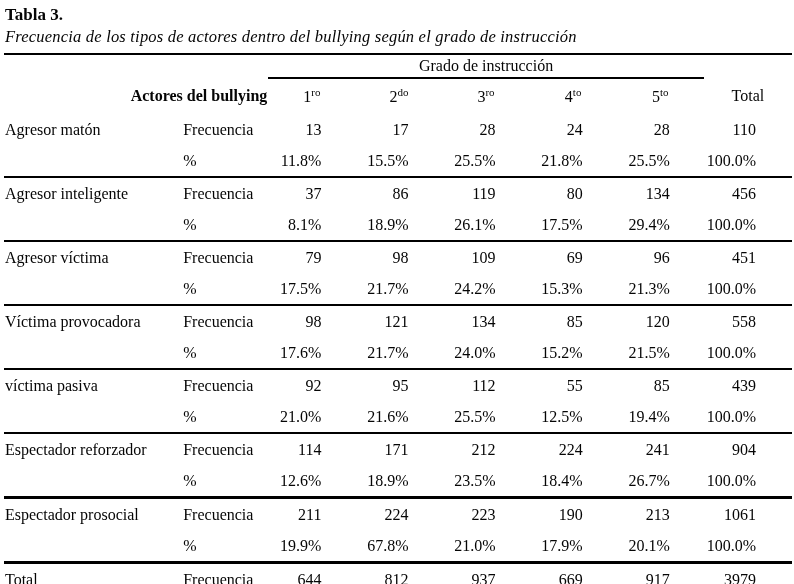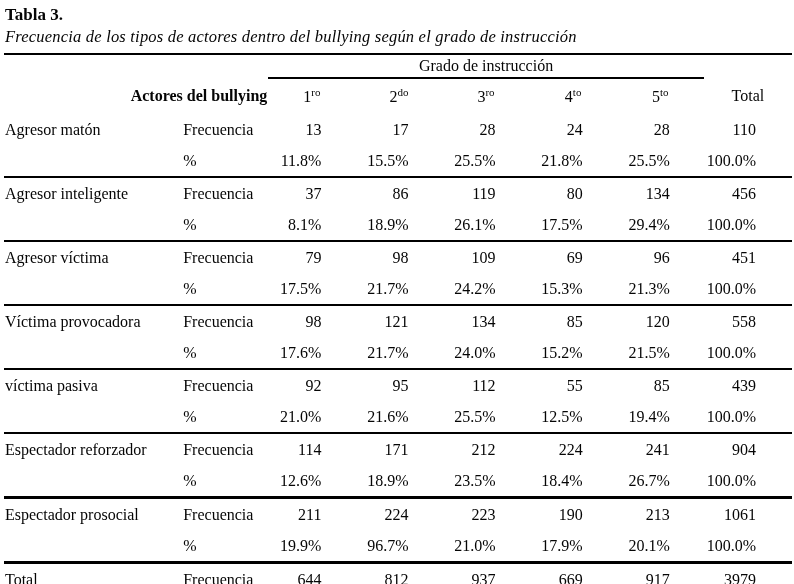--- a/index.html
+++ b/index.html
@@ -219,21 +219,21 @@
         <td class="num">211</td>
         <td class="num">224</td>
         <td class="num">223</td>
         <td class="num">190</td>
         <td class="num">213</td>
         <td class="num tot">1061</td>
       </tr>
       <tr>
         <td class="stat">%</td>
         <td class="num">19.9%</td>
-        <td class="num">96.7%</td>
+        <td class="num">67.8%</td>
         <td class="num">21.0%</td>
         <td class="num">17.9%</td>
         <td class="num">20.1%</td>
         <td class="num tot">100.0%</td>
       </tr>
     </tbody>
 
     <tbody class="grp sep-thick">
       <tr>
         <td class="actor" rowspan="2">Total</td>

